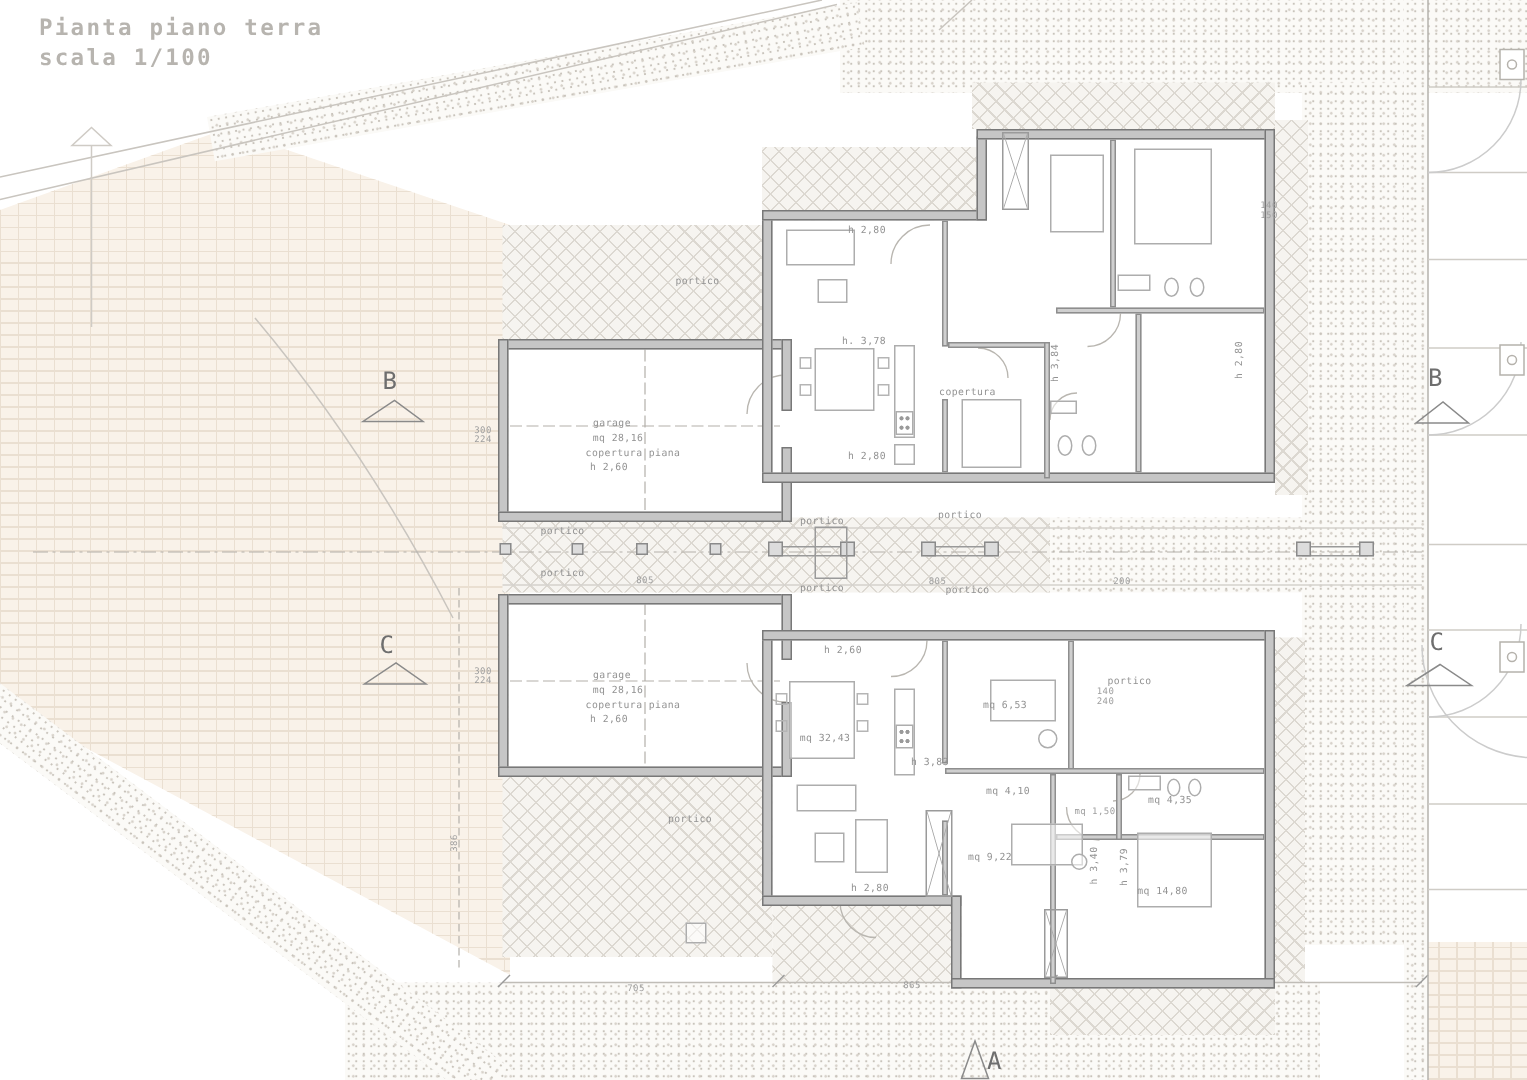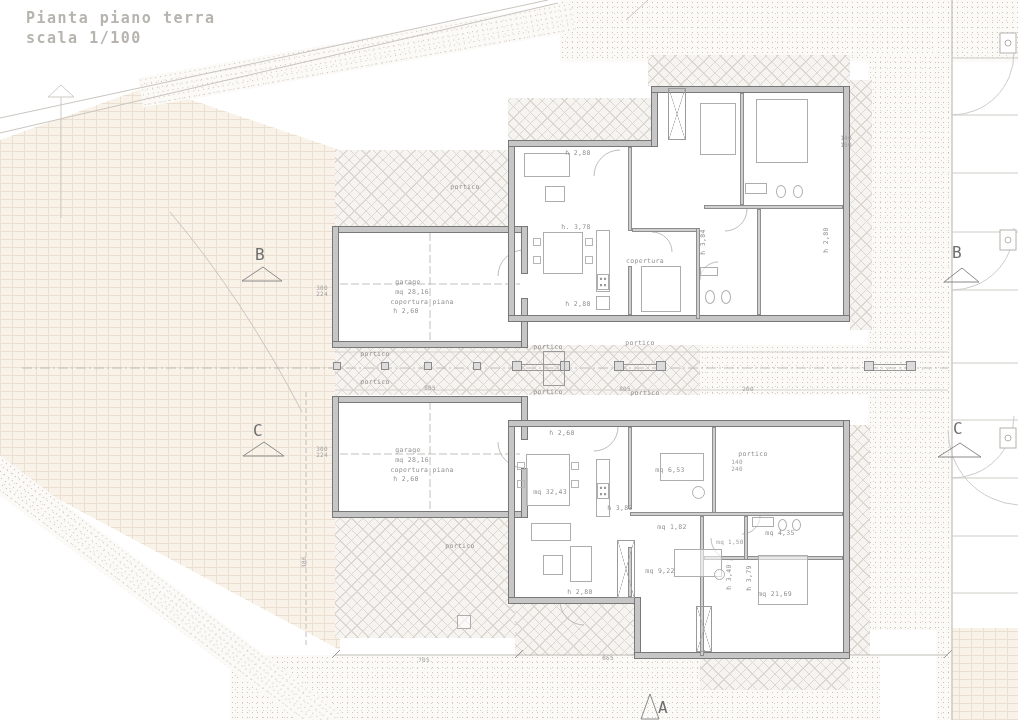--- a/index.html
+++ b/index.html
@@ -290,25 +290,25 @@
       <span class="lbl" style="left: 753px; top: 454px;">portico</span>
       <span class="lbl" style="left: 460px; top: 546px;">portico</span>
       <span class="lbl" style="left: 408px; top: 450px;">garage</span>
       <span class="lbl" style="left: 412px; top: 460px;">mq 28,16</span>
       <span class="lbl" style="left: 422px; top: 470px;">copertura piana</span>
       <span class="lbl" style="left: 406px; top: 479px;">h 2,60</span>
       <span class="lbl" style="left: 562px; top: 433px;">h 2,60</span>
       <span class="lbl" style="left: 550px; top: 492px;">mq 32,43</span>
       <span class="lbl" style="left: 572px; top: 508px; margin-left: 48px;">h 3,83</span>
       <span class="lbl" style="left: 670px; top: 470px;">mq 6,53</span>
-      <span class="lbl" style="left: 672px; top: 527px;">mq 1,82</span>
+      <span class="lbl" style="left: 672px; top: 527px;">mq 4,10</span>
       <span class="lbl dim" style="left: 730px; top: 541px;">mq 1,50</span>
       <span class="lbl" style="left: 780px; top: 533px;">mq 4,35</span>
       <span class="lbl" style="left: 660px; top: 571px;">mq 9,22</span>
-      <span class="lbl" style="left: 775px; top: 594px;">mq 21,69</span>
+      <span class="lbl" style="left: 775px; top: 594px;">mq 14,80</span>
       <span class="lbl" style="left: 580px; top: 592px;">h 2,80</span>
       <span class="lbl" style="left: 729px; top: 577px; transform: translate(-50%, -50%) rotate(-90deg);">h 3,40</span>
       <span class="lbl" style="left: 749px; top: 578px; transform: translate(-50%, -50%) rotate(-90deg);">h 3,79</span>
       <span class="lbl dim" style="left: 737px; top: 461px;">140</span>
       <span class="lbl dim" style="left: 737px; top: 468px;">240</span>
       <span class="lbl dim" style="left: 424px; top: 659px;">705</span>
       <span class="lbl dim" style="left: 608px; top: 657px;">865</span>
       <span class="lbl dim" style="left: 303px; top: 562px; transform: translate(-50%, -50%) rotate(-90deg);">386</span>
       <span class="lbl big" style="left: 260px; top: 254px;">B</span>
       <span class="lbl big" style="left: 258px; top: 430px;">C</span>

